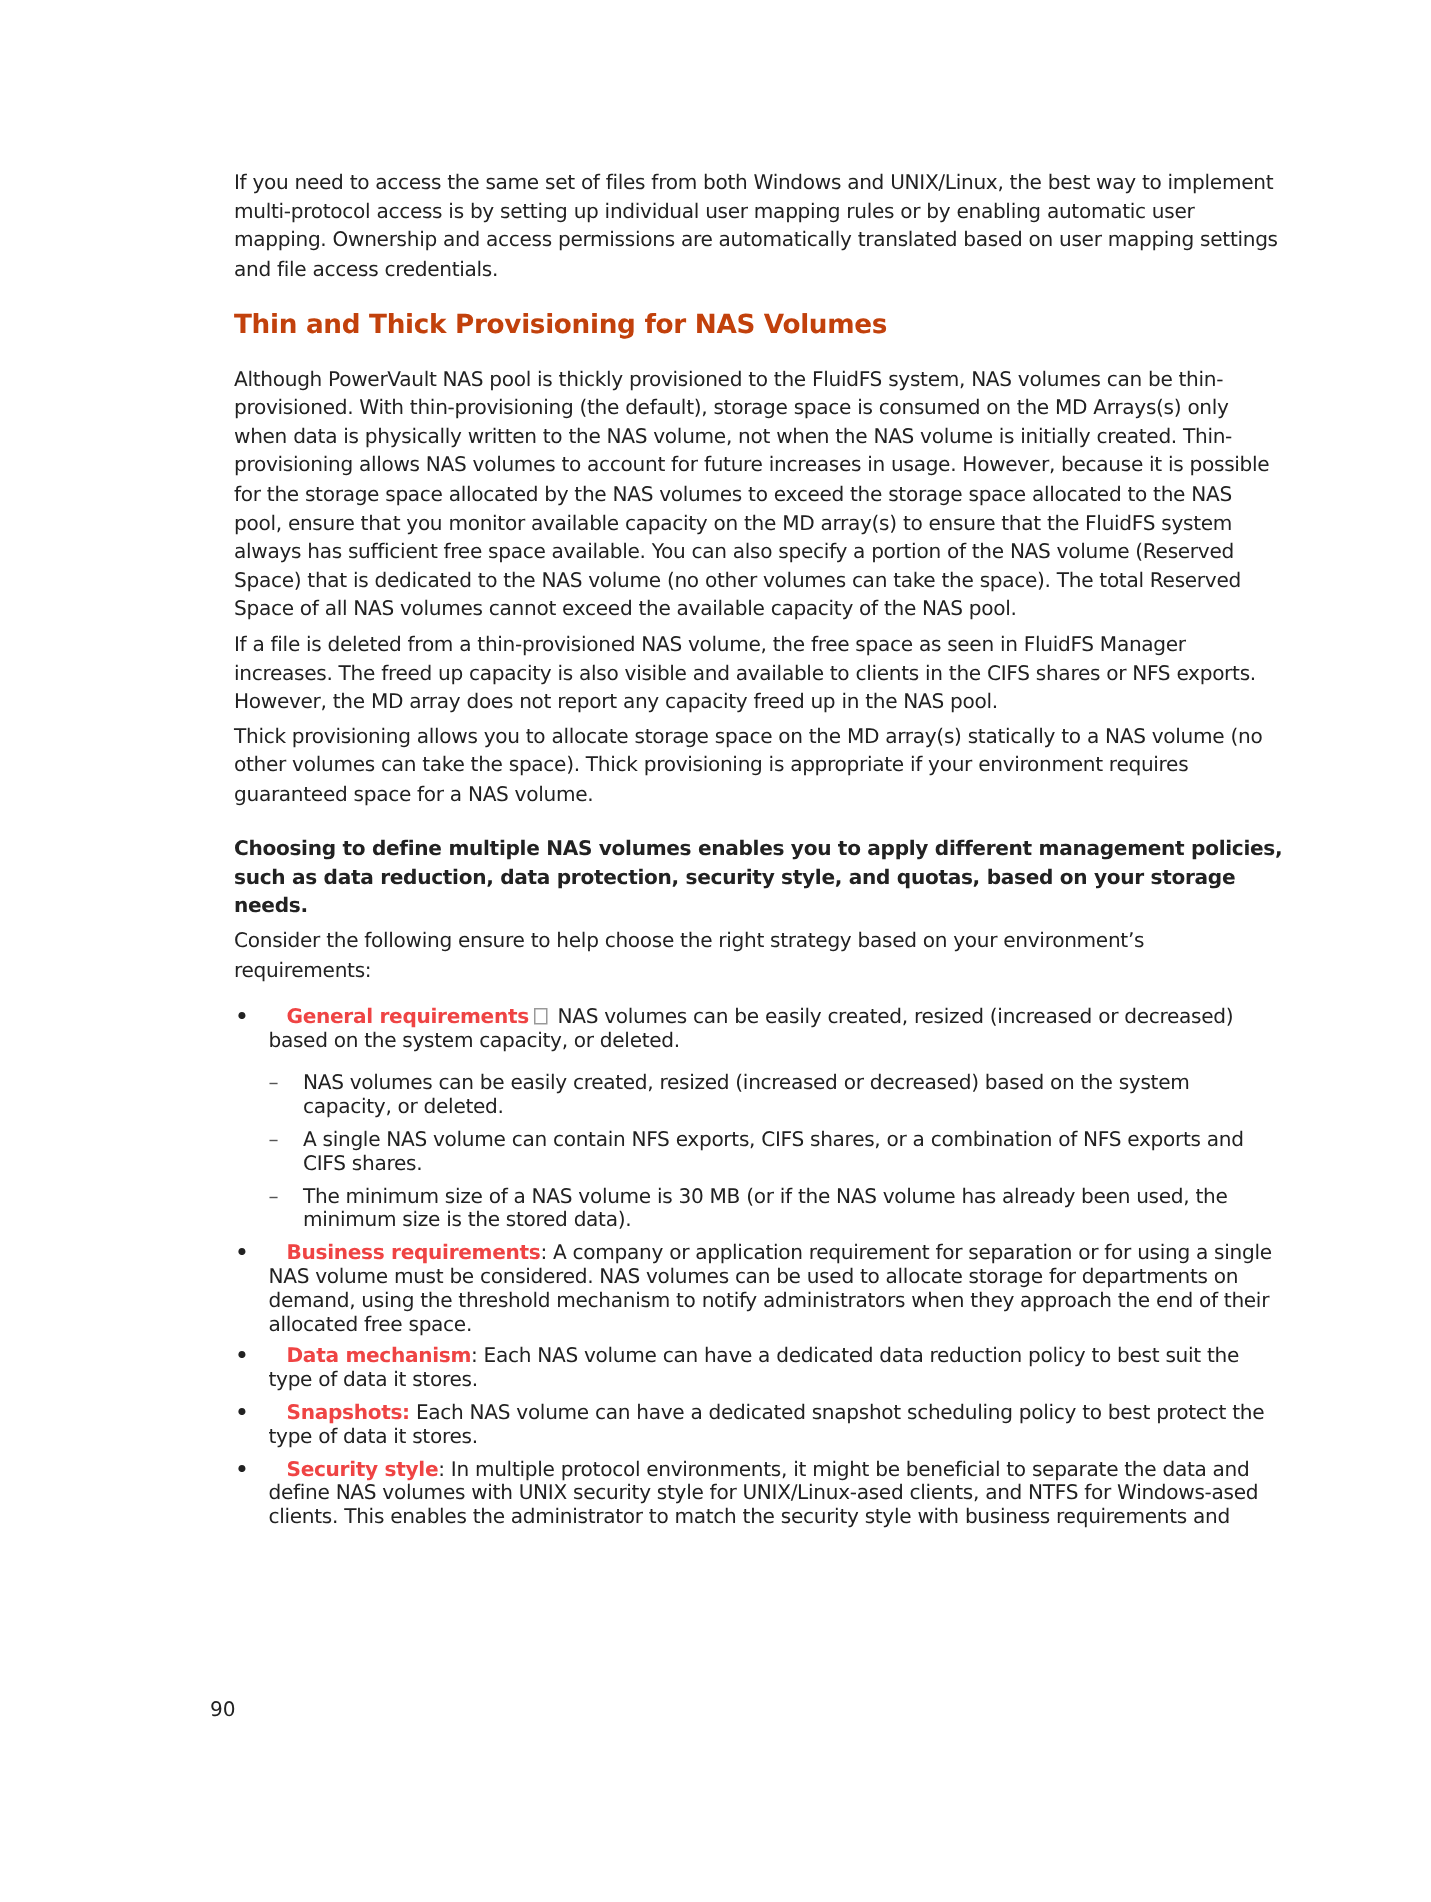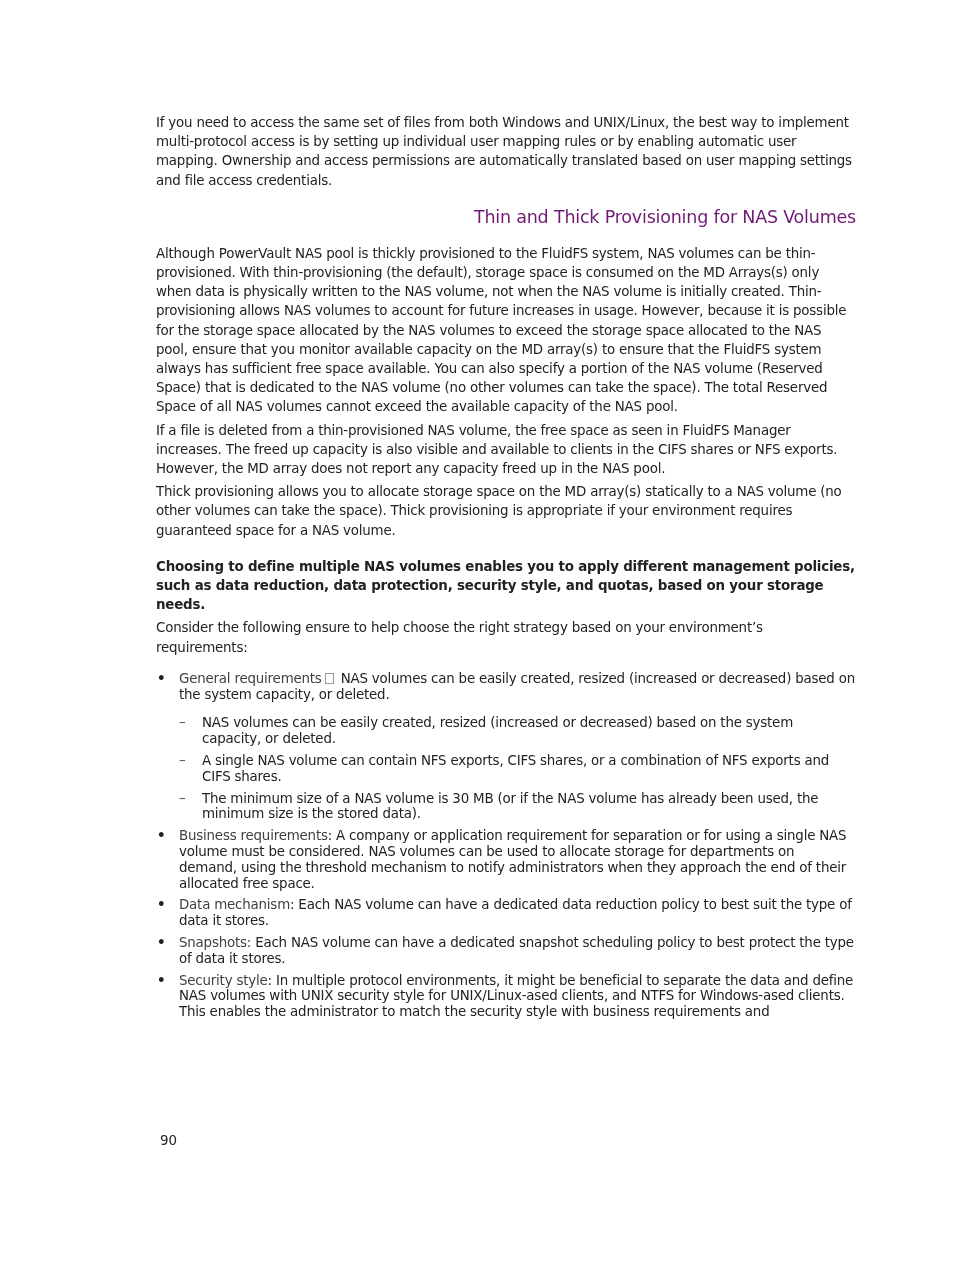--- a/index.html
+++ b/index.html
@@ -3,30 +3,30 @@
 <meta charset="utf-8">
 <style>
   html, body { margin: 0; padding: 0; background: #ffffff; }
   body {
     width: 954px; height: 1268px; position: relative; overflow: hidden;
     font-family: "DejaVu Sans", sans-serif; color: #222222;
   }
   .page { position: absolute; left: 156px; top: 113px; width: 700px; }
   p { margin: 0; font-size: 13.4px; line-height: 19.2px; letter-spacing: -0.2px; }
   .p-gap { margin-bottom: 4px; }
-  h2 { margin: 0; font-size: 17.5px; font-weight: normal; color: #701a75; letter-spacing: -0.2px; text-align: right; }
+  h2 { margin: 0; font-size: 17.5px; font-weight: bold; color: #c2410c; letter-spacing: -0.2px; }
   ul.bullets { list-style: none; margin: 0; padding: 0; }
   ul.bullets > li { position: relative; padding-left: 23px; font-size: 13.4px; line-height: 15.8px; letter-spacing: -0.2px; }
   .bullet-mark { position: absolute; left: 1px; top: 0; font-weight: bold; }
   ul.dashes { list-style: none; margin: 0; padding: 0; }
   ul.dashes > li { position: relative; padding-left: 23px; font-size: 13.4px; line-height: 15.8px; letter-spacing: -0.2px; }
   .dash-mark { position: absolute; left: 0; top: 0; color: #555; }
-  b { font-weight: normal; color: #404040; }
+  b { font-weight: bold; color: #ef4444; margin-left: 12px; }
   .glyph-box { display: inline-block; width: 7px; height: 9px; border: 1px solid #999; vertical-align: -1px; margin: 0 3px; }
-  .page-number { position: absolute; left: 160px; top: 1133px; font-size: 13.4px; }
+  .page-number { position: absolute; left: 140px; top: 1133px; font-size: 13.4px; }
 </style>
 </head>
 <body>
 
 <div class="page">
 
   <p class="p-gap">If you need to access the same set of files from both Windows and UNIX/Linux, the best way to implement multi-protocol access is by setting up individual user mapping rules or by enabling automatic user mapping. Ownership and access permissions are automatically translated based on user mapping settings and file access credentials.</p>
 
   <h2 style="margin-top:17px;">Thin and Thick Provisioning for NAS Volumes</h2>
 

